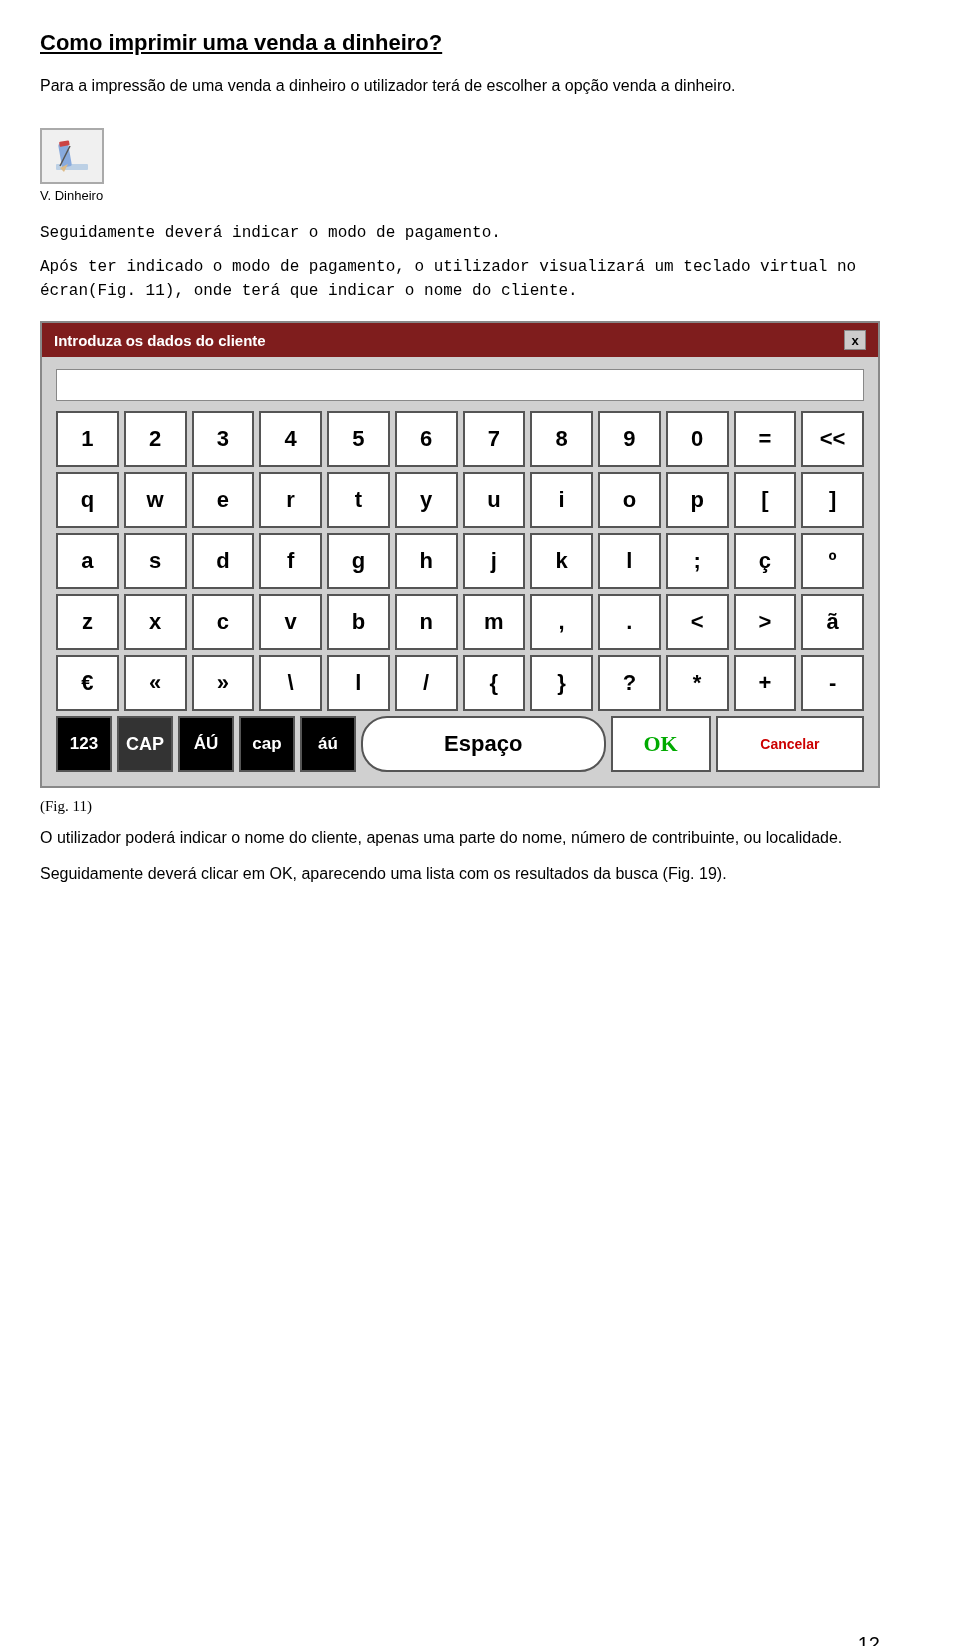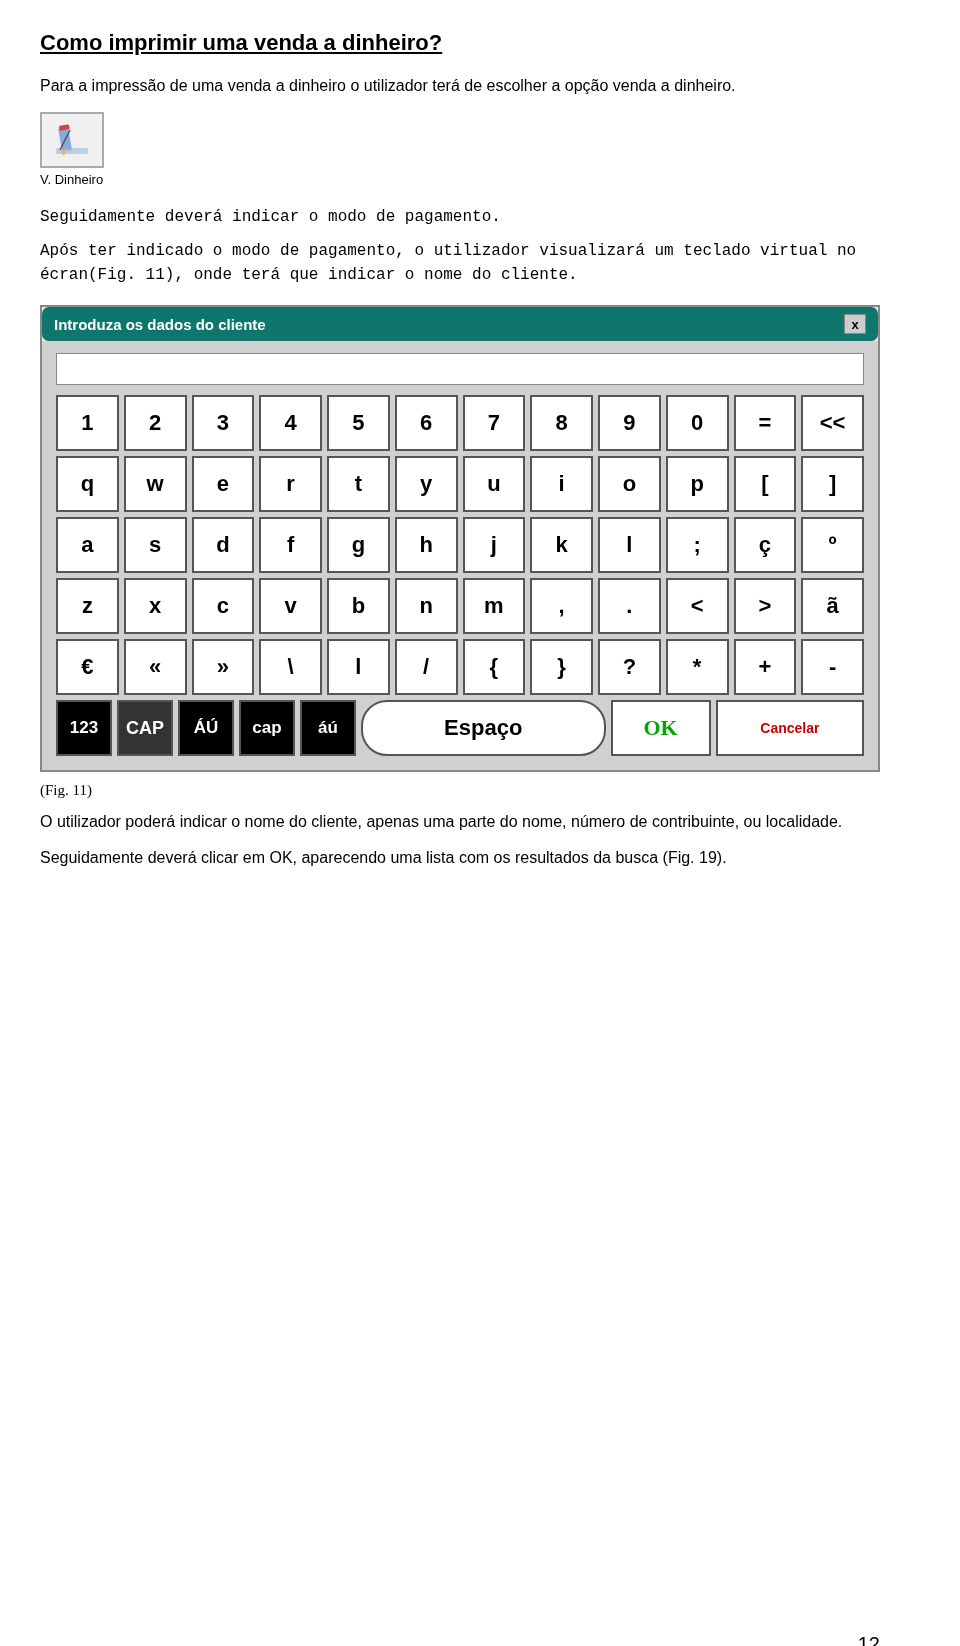--- a/index.html
+++ b/index.html
@@ -14,21 +14,21 @@
     }
     h1 {
       font-size: 22px;
       font-weight: bold;
       color: #000;
       margin-bottom: 18px;
       text-decoration: underline;
     }
     .intro-text {
       font-size: 16px;
-      margin-bottom: 14px;
+      margin-bottom: 30px;
       line-height: 1.5;
     }
     .vdinheiro-img {
       display: flex;
       flex-direction: column;
       align-items: flex-start;
       margin-bottom: 18px;
     }
     .vdinheiro-icon {
       width: 64px;
@@ -55,29 +55,28 @@
       font-family: Liberation Mono, monospace;
     }
     
     .keyboard-dialog {
       border: 2px solid #888;
       background: #e8e8e8;
       margin: 18px 0 10px 0;
       width: 840px;
     }
     .keyboard-titlebar {
-      background: #0f766e;
+      background: #7f1d1d;
       color: #fff;
       font-size: 15px;
       font-weight: bold;
       padding: 7px 12px;
       display: flex;
       align-items: center;
       justify-content: space-between;
-      border-radius: 7px;
     }
     .keyboard-close-btn {
       background: #ccc;
       border: 1px solid #888;
       color: #000;
       font-size: 13px;
       width: 22px;
       height: 20px;
       display: flex;
       align-items: center;

